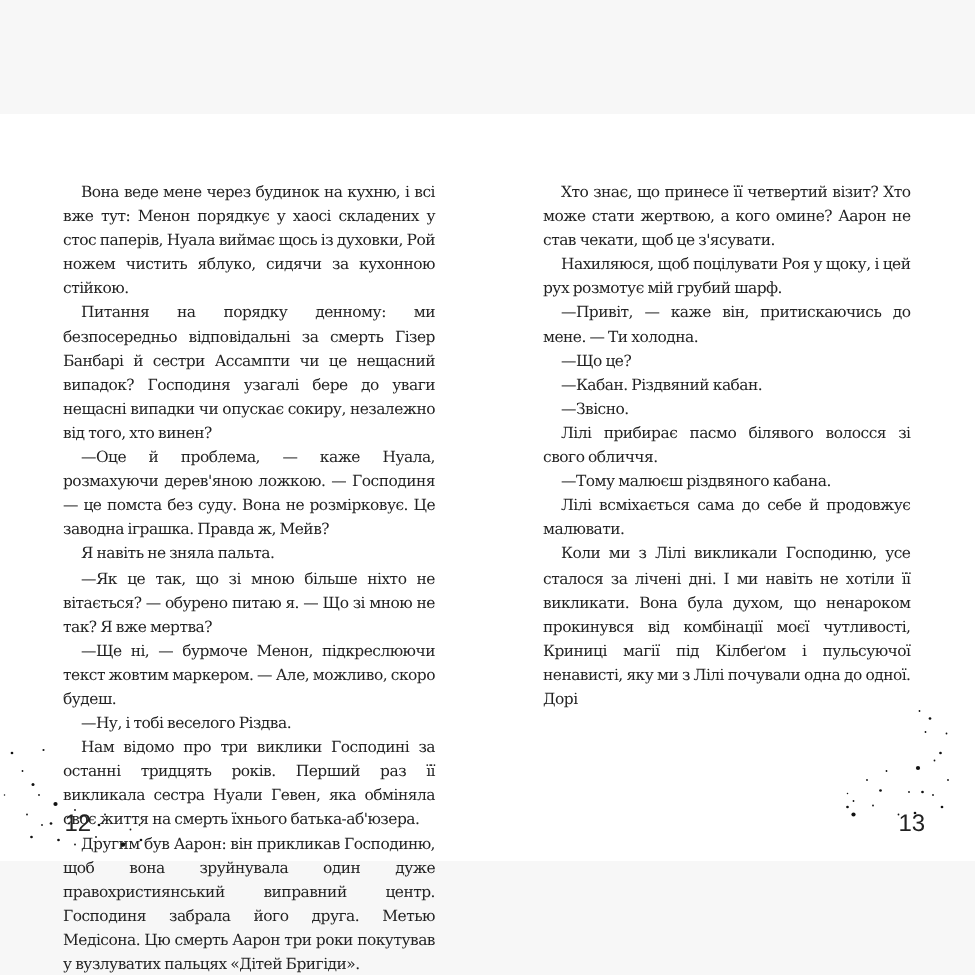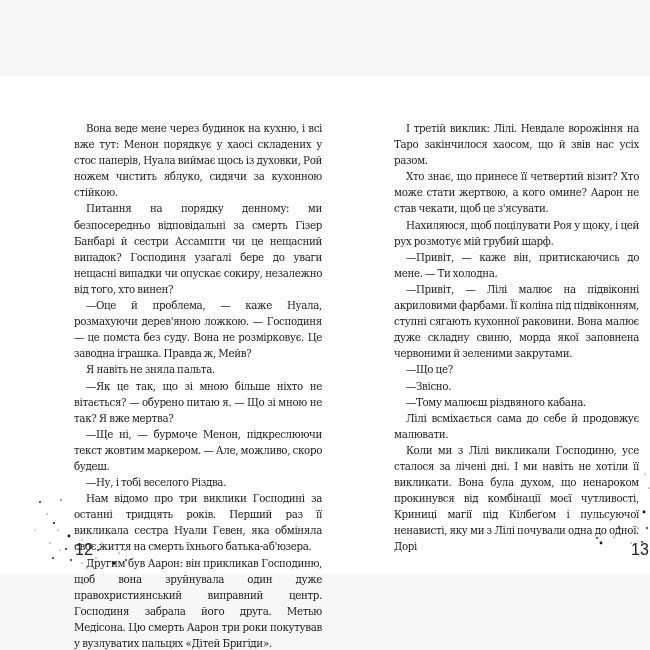--- a/index.html
+++ b/index.html
@@ -15,21 +15,20 @@
       left: 0;
       top: 76px;
       width: 650px;
       height: 498px;
       background: #ffffff;
     }
     .page {
       position: absolute;
       top: 0;
       height: 498px;
-      margin-left: 32px;
     }
     .page-left { left: 0; width: 325px; }
     .page-right { left: 325px; width: 325px; }
     .text {
       position: absolute;
       top: 44px;
       font-family: "DejaVu Serif", serif;
       font-size: 10.3px;
       line-height: 16.1px;
       color: #222222;
@@ -101,27 +100,27 @@
         <circle cx="94" cy="484" r="0.9"></circle>
         <circle cx="50" cy="464" r="0.6"></circle>
         <circle cx="3" cy="454" r="0.5"></circle>
       </g>
     </svg>
     <div class="folio">12</div>
   </div>
 
   <div class="page page-right">
     <div class="text">
-      <p>І третій виклик: Лілі. Невдале ворожіння на Таро закінчилося хаосом, що й звів нас усіх разом.</p>
       <p>Хто знає, що принесе її четвертий візит? Хто може стати жертвою, а кого омине? Аарон не став чекати, щоб це з'ясувати.</p>
       <p>Нахиляюся, щоб поцілувати Роя у щоку, і цей рух розмотує мій грубий шарф.</p>
       <p>—Привіт, — каже він, притискаючись до мене. — Ти холодна.</p>
-      <p>—Привіт, — Лілі малює на підвіконні акриловими фарбами. Її коліна під підвіконням, ступні сягають кухонної раковини. Вона малює дуже складну свиню, морда якої заповнена червоними й зеленими закрутами.</p>
       <p>—Що це?</p>
+      <p>—Кабан. Різдвяний кабан.</p>
       <p>—Звісно.</p>
+      <p>Лілі прибирає пасмо білявого волосся зі свого обличчя.</p>
       <p>—Тому малюєш різдвяного кабана.</p>
       <p>Лілі всміхається сама до себе й продовжує малювати.</p>
       <p>Коли ми з Лілі викликали Господиню, усе сталося за лічені дні. І ми навіть не хотіли її викликати. Вона була духом, що ненароком прокинувся від комбінації моєї чутливості, Криниці магії під Кілбеґом і пульсуючої ненависті, яку ми з Лілі почували одна до одної. Дорі</p>
     </div>
     <svg class="stars" viewBox="0 0 325 498">
       <g fill="#111">
         <circle cx="288" cy="398" r="0.6"></circle>
         <circle cx="295" cy="403" r="0.9"></circle>
         <circle cx="292" cy="412" r="0.6"></circle>
         <circle cx="306" cy="413" r="0.6"></circle>

